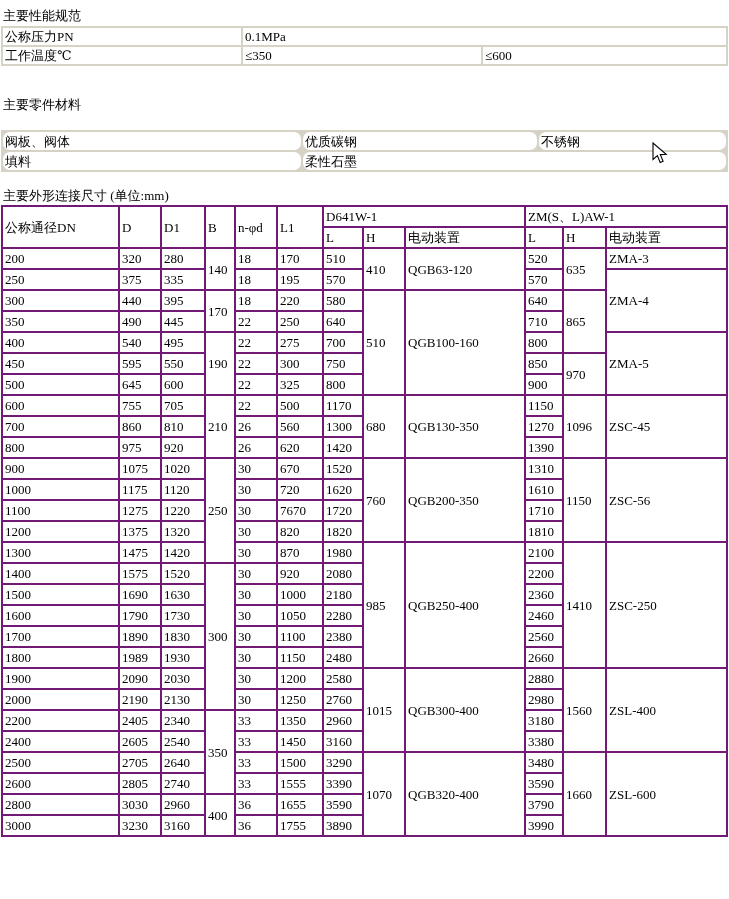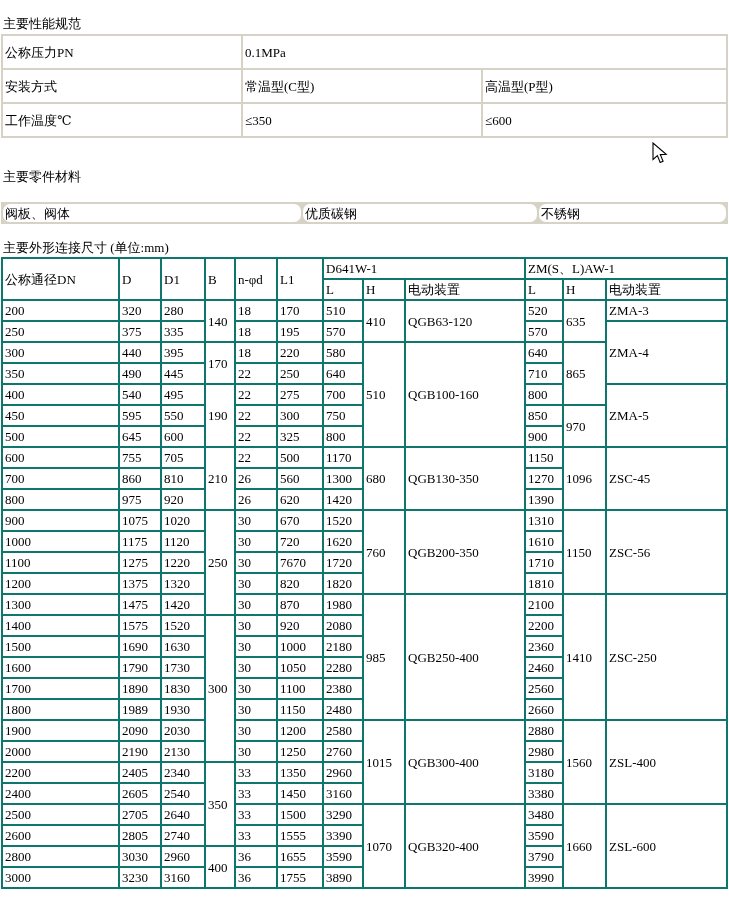--- a/index.html
+++ b/index.html
@@ -3,33 +3,33 @@
 <meta charset="utf-8">
 <style>
   html,body{margin:0;padding:0;}
   body{
     width:729px;height:899px;position:relative;overflow:hidden;
     background:#ffffff;color:#000000;
     font-family:"Liberation Serif","DejaVu Serif",serif;
     font-size:13px;
   }
   .sec-title{margin:0 0 0 3px;line-height:16px;white-space:nowrap;}
-  #title-performance{padding-top:16px;margin-bottom:2px;font-family:Liberation Serif, serif;}
+  #title-performance{padding-top:8px;margin-bottom:2px;font-family:Liberation Serif, serif;}
   #title-materials{margin-top:31px;margin-bottom:17px;}
   #title-dimensions{margin-top:16px;margin-bottom:1px;}
   table.grid{
     border-collapse:separate;border-spacing:2px;
     width:727px;margin-left:1px;table-layout:fixed;
   }
   table.grid td{
     background:#ffffff;padding:0 1px 0 2px;line-height:15px;
     overflow:hidden;white-space:nowrap;vertical-align:middle;
     font-size:13px;
   }
-  .t1 td{height:32px;}
+  .t1 td{height:17px;}
   .t2 td{height:18px;border-radius:7px;}
   .t3 td{height:19px;}
   #cursor{position:absolute;left:652px;top:142px;width:16px;height:23px;}
 </style>
 </head>
 <body style="background: rgb(255, 255, 255); color: rgb(0, 0, 0);">
 
 <div class="sec-title" id="title-performance">主要性能规范</div>
 
 <table class="grid t1" style="background: rgb(214, 210, 198);">
@@ -37,25 +37,20 @@
     <col style="width:238px">
       <col style="width:238px">
       <col>
   </colgroup>
   <tbody id="tbody-performance">
       <tr>
         <td>公称压力PN</td>
         <td colspan="2">0.1MPa</td>
       </tr>
       <tr>
-        <td>安装方式</td>
-        <td>常温型(C型)</td>
-        <td>高温型(P型)</td>
-      </tr>
-      <tr>
         <td>工作温度℃</td>
         <td>≤350</td>
         <td>≤600</td>
       </tr>
     </tbody>
 </table>
 
 <div class="sec-title" id="title-materials">主要零件材料</div>
 
 <table class="grid t2" style="background: rgb(214, 210, 198);">
@@ -63,26 +58,30 @@
     <col style="width:298px">
       <col style="width:234px">
       <col>
   </colgroup>
   <tbody id="tbody-materials">
       <tr>
         <td>阀板、阀体</td>
         <td>优质碳钢</td>
         <td>不锈钢</td>
       </tr>
+      <tr>
+        <td>填料</td>
+        <td colspan="2">柔性石墨</td>
+      </tr>
     </tbody>
 </table>
 
 <div class="sec-title" id="title-dimensions">主要外形连接尺寸 (单位:mm)</div>
 
-<table class="grid t3" style="background: #0f766e;">
+<table class="grid t3" style="background: #701a75;">
   <colgroup>
     <col style="width:115px">
       <col style="width:40px">
       <col style="width:42px">
     <col style="width:28px">
       <col style="width:40px">
       <col style="width:44px">
     <col style="width:38px">
       <col style="width:40px">
       <col style="width:118px">

